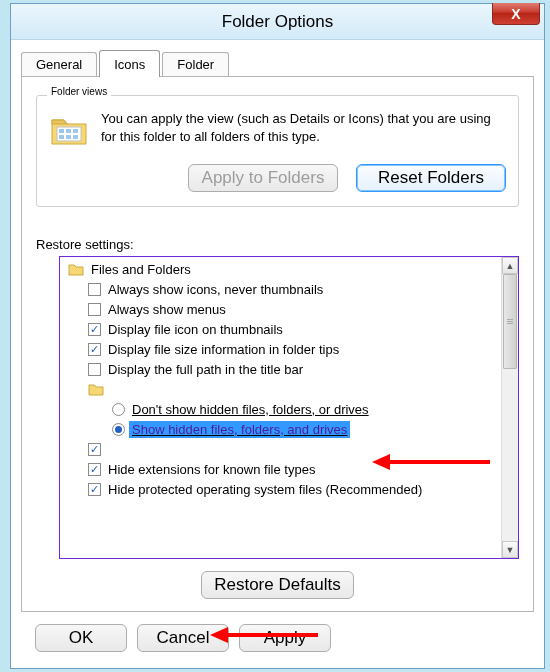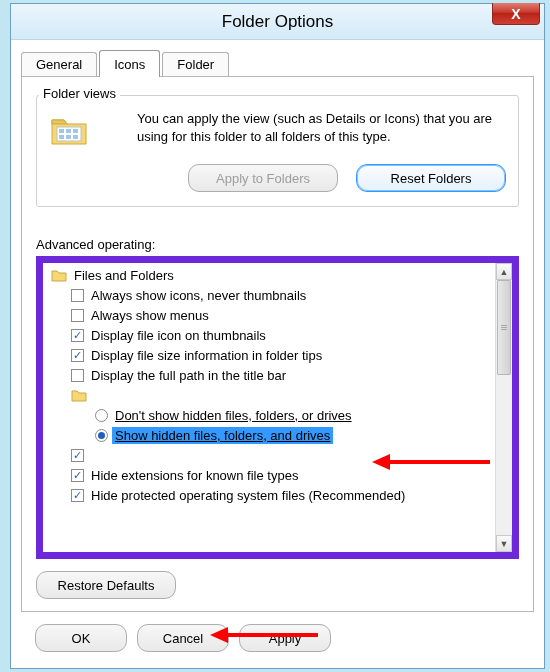--- a/index.html
+++ b/index.html
@@ -104,54 +104,53 @@
   .group {
     border: 1px solid #d0d0d0;
     border-radius: 3px;
     padding: 14px 12px 14px 12px;
     position: relative;
     margin-top: 6px;
   }
   .group-title {
     position: absolute;
     top: -10px;
-    left: 2px;
+    left: 10px;
     background: #fff;
     padding: 0 4px;
-    font-size: 13px;
+    font-size: 10px;
   }
   .group-row {
     display: flex;
     gap: 12px;
   }
   .folder-icon {
     width: 40px;
     height: 40px;
     flex: 0 0 40px;
   }
   .folder-svg { width: 40px; height: 40px; }
   .group-text {
     flex: 1;
     font-size: 13px;
     line-height: 1.35;
-    margin-left: 36px;
   }
   .group-buttons {
     display: flex;
     gap: 18px;
     justify-content: flex-end;
     margin-top: 14px;
   }
   .btn {
     min-width: 150px;
     height: 28px;
     border: 1px solid #adadad;
     background: linear-gradient(to bottom, #f7f7f7, #e9e9e9);
-    border-radius: 11px;
-    font-size: 13px;
+    border-radius: 6px;
+    font-size: 17px;
     font-family: inherit;
     cursor: pointer;
     padding: 0 12px;
   }
   .btn[disabled] {
     color: #9d9d9d;
     cursor: default;
   }
   .btn.focus {
     border: 1px solid #3399ff;
@@ -159,24 +158,25 @@
     background: linear-gradient(to bottom, #fbfdff, #e5f1fb);
   }
   
   .adv-label {
     margin-top: 30px;
     margin-bottom: 4px;
     font-size: 13px;
   }
   .treebox {
     flex: 1;
-    border: 7px solid #6d28d9;
-    background: #fff;
-    position: relative;
-    display: flex;
+    border: 1px solid #6d28d9;
+    background: #fff;
+    position: relative;
+    display: flex;
+    margin-left: 23px;
   }
   .tree {
     flex: 1;
     overflow: hidden;
     padding: 2px 0;
   }
   .tree-item {
     display: flex;
     align-items: center;
     height: 20px;
@@ -186,21 +186,21 @@
     white-space: nowrap;
   }
   .tree-item.level1 { padding-left: 8px; }
   .tree-item.level2 { padding-left: 28px; }
   .tree-item.level3 { padding-left: 52px; text-decoration: underline; }
   .tree-item .label {
     padding: 1px 3px;
   }
   .tree-item.selected .label {
     background: #3399ff;
-    color: #000000;
+    color: #4c1d95;
     text-align: center;
   }
   .folder-mini {
     width: 16px; height: 16px;
     display: inline-block;
     position: relative;
   }
   .folder-mini svg { width: 16px; height: 16px; display: block; }
   .chk {
     width: 13px; height: 13px;
@@ -251,21 +251,21 @@
     border: 1px solid #b6b6b6;
     border-radius: 1px;
   }
   .sb-thumb::after {
     content: ""; position: absolute; left: 3px; right: 3px; top: 44px; height: 6px;
     background: repeating-linear-gradient(to bottom, #aaa 0 1px, transparent 1px 2px);
   }
   
   .restore-row {
     display: flex;
-    justify-content: flex-start;
+    justify-content: center;
     margin-top: 12px;
   }
   
   .dialog-buttons {
     display: flex;
     gap: 10px;
     padding: 12px 14px 6px 14px;
   }
   .dialog-buttons .btn { min-width: 92px; }
   
@@ -312,21 +312,21 @@
             </svg>
           </span>
           <div class="group-text">You can apply the view (such as Details or Icons) that you are using for this folder to all folders of this type.</div>
         </div>
         <div class="group-buttons">
           <button class="btn" disabled="">Apply to Folders</button>
           <button class="btn focus">Reset Folders</button>
         </div>
       </div>
 
-      <div class="adv-label">Advanced operating:</div>
+      <div class="adv-label">Restore settings:</div>
 
       <div class="treebox">
         <div class="tree">
 
           <div class="tree-item level1">
             <span class="folder-mini">
               <svg viewBox="0 0 16 16">
                   <path d="M1 4 L6 4 L8 6 L15 6 L15 14 L1 14 Z" fill="#f7d774" stroke="#caa93e"></path>
                 </svg>
             </span>

